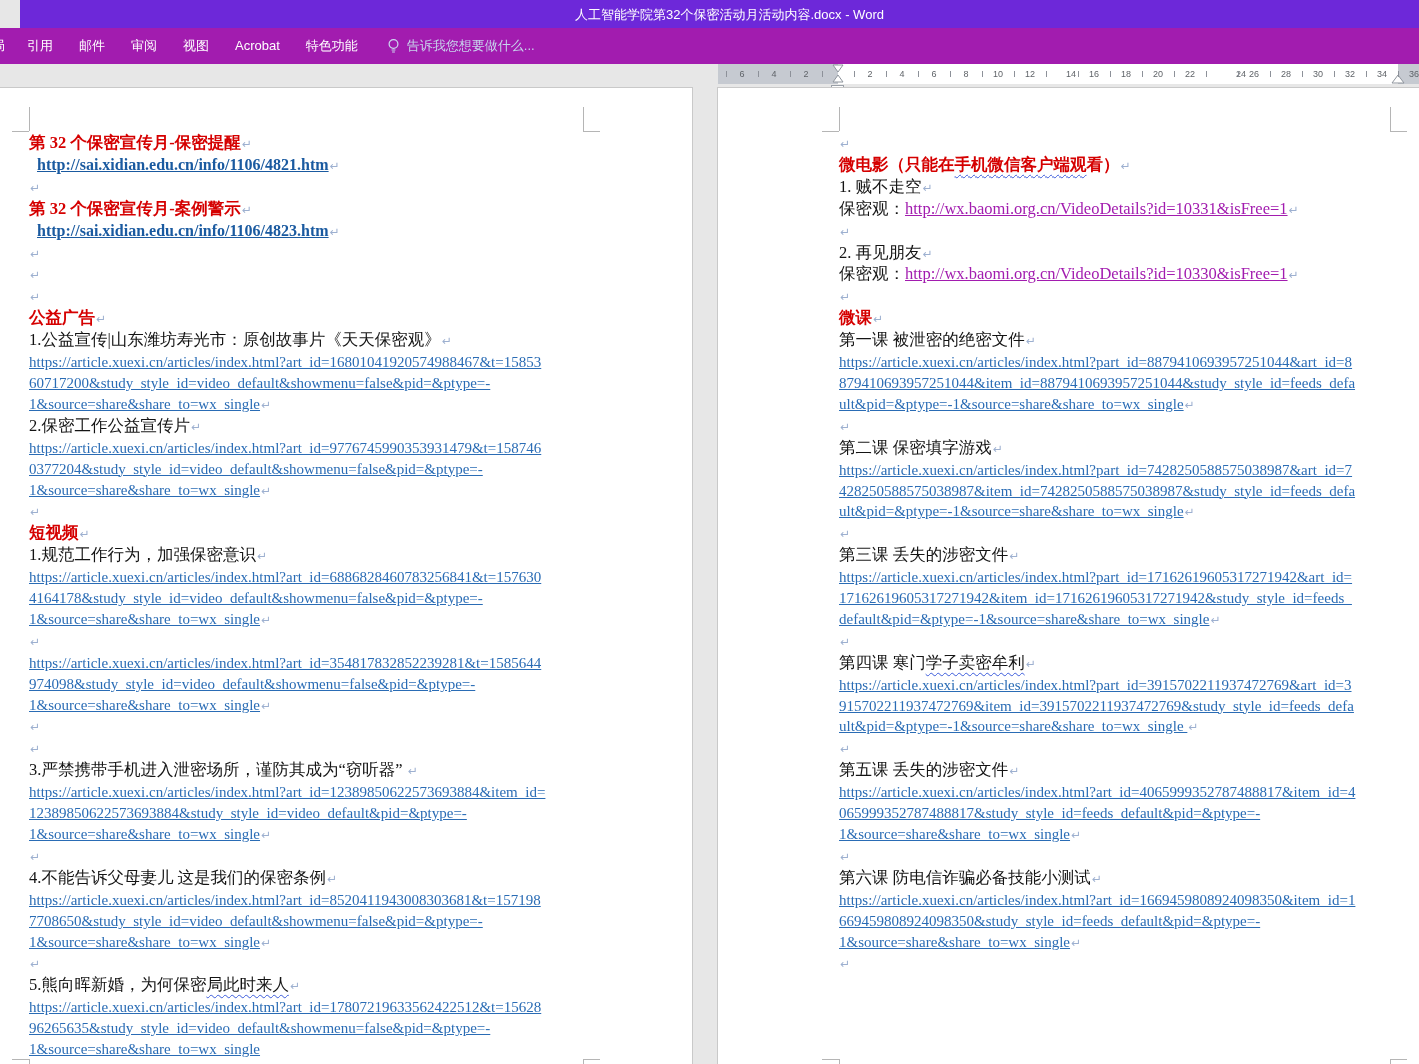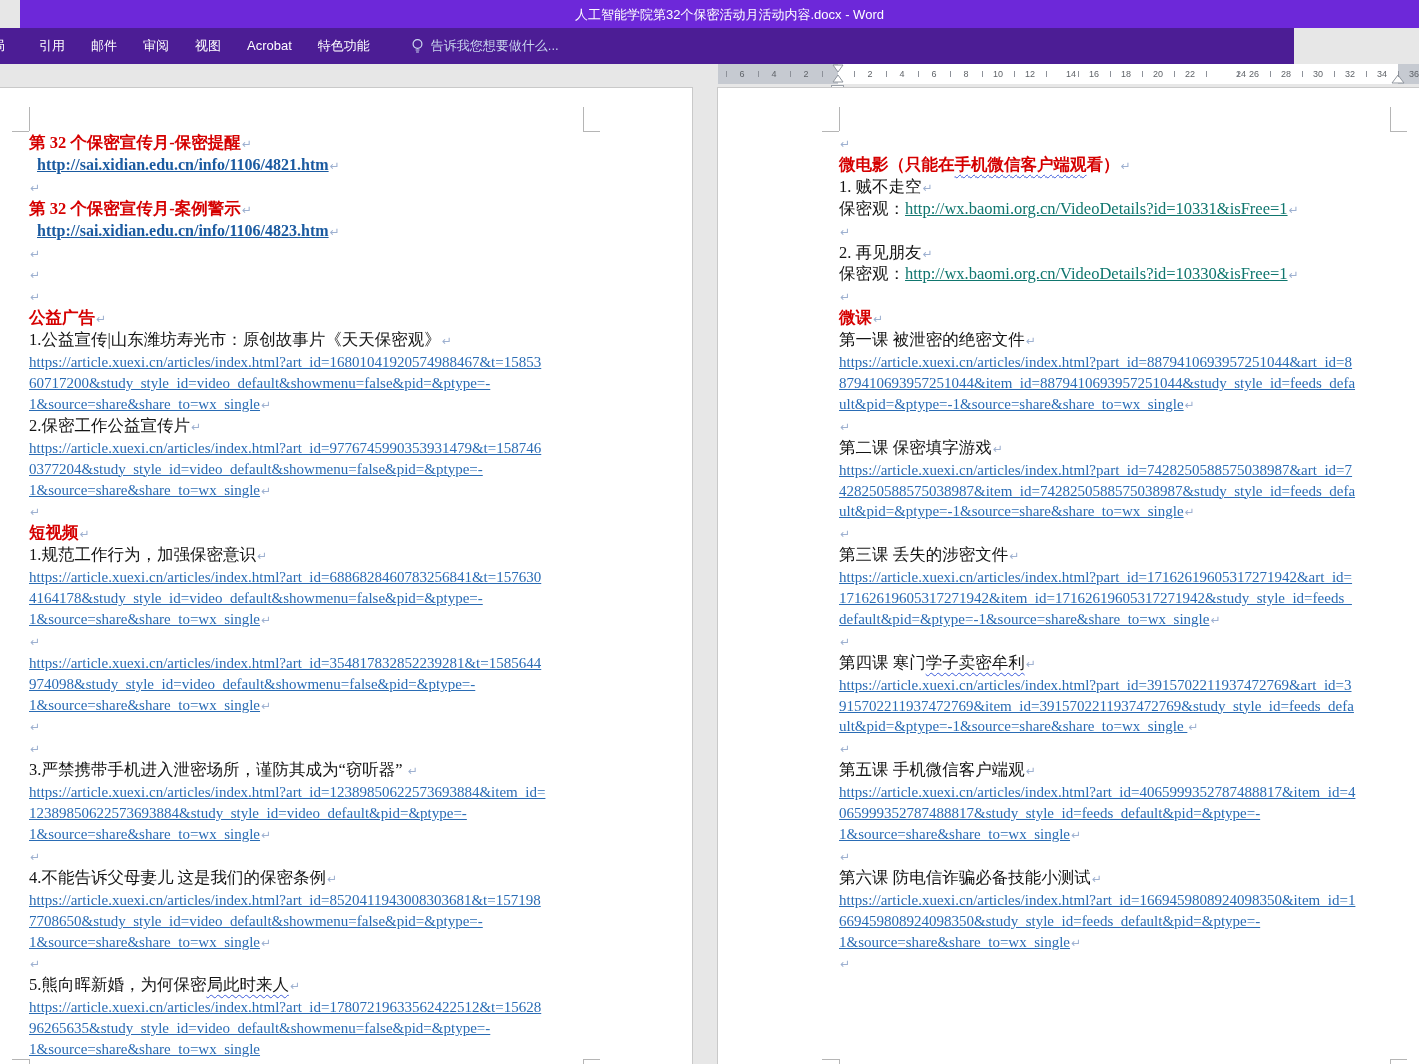--- a/index.html
+++ b/index.html
@@ -8,24 +8,23 @@
     background:#e7e7e7;
     font-family:"Liberation Serif","DejaVu Serif",serif;
   }
   
   .titlebar{
     position:absolute;left:0;top:0;width:1419px;height:28px;background:#6d28d9;
     color:#ffffff;font:13px "Liberation Sans","DejaVu Sans",sans-serif;
     text-align:center;line-height:30px;margin-left:20px;
   }
   .tabbar{
-    position:absolute;left:0;top:28px;width:1294px;height:36px;background:#4c1d95;
+    position:absolute;left:0;top:28px;width:1419px;height:36px;background:#a21caf;
     display:flex;align-items:stretch;color:#ffffff;
     font:13px "Liberation Sans","DejaVu Sans",sans-serif;
-    gap:12px;
   }
   .tab{padding:0 13px;line-height:36px;white-space:nowrap;cursor:default;}
   .tab-partial{width:14px;padding:0;overflow:hidden;line-height:36px;}
   .tab-partial span{display:inline-block;margin-left:-8px;}
   .tellme{display:flex;align-items:center;margin-left:16px;color:#c7d4ec;line-height:36px;white-space:nowrap;}
   .tellme svg{margin-right:7px;}
   
   .ruler{
     position:absolute;left:718px;top:64px;width:701px;height:20px;
     background:#c6cad1;overflow:visible;
@@ -41,21 +40,21 @@
   .page-left{left:-92px;width:784px;}
   .page-right{left:718px;width:794px;}
   .content{position:absolute;left:121px;top:45px;}
   .content-l{width:556px;}
   .content-r{width:554px;}
   .cm{position:absolute;background:#b5b5b5;}
   
   .para{line-height:20.9px;min-height:20.9px;white-space:pre-wrap;font-size:16.5px;color:#141414;}
   .h{color:#d50000;font-weight:bold;}
   .blink{color:#1a5aa0;font-weight:bold;font-size:16px;text-decoration:underline;cursor:pointer;margin-left:8px;}
-  .ilink{color:#0f766e;text-decoration:underline;cursor:pointer;}
+  .ilink{color:#a21caf;text-decoration:underline;cursor:pointer;}
   .urlline{line-height:20.9px;white-space:pre;}
   .urlline .u{color:#2a6cb5;font-size:15px;text-decoration:underline;cursor:pointer;}
   .mark{color:#9db0d0;font-size:12px;font-family:"DejaVu Sans",sans-serif;padding-left:1px;}
   .wavy{
     text-decoration-line:underline;text-decoration-style:wavy;
     text-decoration-color:#3b5bdb;text-decoration-thickness:1px;text-underline-offset:4px;
   }
 </style>
 </head>
 <body>
@@ -199,21 +198,21 @@
       <div class="para"><span class="mark">↵</span></div>
       <div class="para"><span class="t">第二课 保密填字游戏</span><span class="mark">↵</span></div>
       <div class="para"><div class="urlline"><span class="u">https://article.xuexi.cn/articles/index.html?part_id=7428250588575038987&amp;art_id=7</span></div><div class="urlline"><span class="u">428250588575038987&amp;item_id=7428250588575038987&amp;study_style_id=feeds_defa</span></div><div class="urlline"><span class="u">ult&amp;pid=&amp;ptype=-1&amp;source=share&amp;share_to=wx_single</span><span class="mark">↵</span></div></div>
       <div class="para"><span class="mark">↵</span></div>
       <div class="para"><span class="t">第三课 丢失的涉密文件</span><span class="mark">↵</span></div>
       <div class="para"><div class="urlline"><span class="u">https://article.xuexi.cn/articles/index.html?part_id=17162619605317271942&amp;art_id=</span></div><div class="urlline"><span class="u">17162619605317271942&amp;item_id=17162619605317271942&amp;study_style_id=feeds_</span></div><div class="urlline"><span class="u">default&amp;pid=&amp;ptype=-1&amp;source=share&amp;share_to=wx_single</span><span class="mark">↵</span></div></div>
       <div class="para"><span class="mark">↵</span></div>
       <div class="para"><span class="t">第四课 寒门<span class="wavy">学子卖密牟利</span></span><span class="mark">↵</span></div>
       <div class="para"><div class="urlline"><span class="u">https://article.xuexi.cn/articles/index.html?part_id=3915702211937472769&amp;art_id=3</span></div><div class="urlline"><span class="u">915702211937472769&amp;item_id=3915702211937472769&amp;study_style_id=feeds_defa</span></div><div class="urlline"><span class="u">ult&amp;pid=&amp;ptype=-1&amp;source=share&amp;share_to=wx_single </span><span class="mark">↵</span></div></div>
       <div class="para"><span class="mark">↵</span></div>
-      <div class="para"><span class="t">第五课 手机微信客户端观</span><span class="mark">↵</span></div>
+      <div class="para"><span class="t">第五课 丢失的涉密文件</span><span class="mark">↵</span></div>
       <div class="para"><div class="urlline"><span class="u">https://article.xuexi.cn/articles/index.html?art_id=4065999352787488817&amp;item_id=4</span></div><div class="urlline"><span class="u">065999352787488817&amp;study_style_id=feeds_default&amp;pid=&amp;ptype=-</span></div><div class="urlline"><span class="u">1&amp;source=share&amp;share_to=wx_single</span><span class="mark">↵</span></div></div>
       <div class="para"><span class="mark">↵</span></div>
       <div class="para"><span class="t">第六课 防电信诈骗必备技能小测试</span><span class="mark">↵</span></div>
       <div class="para"><div class="urlline"><span class="u">https://article.xuexi.cn/articles/index.html?art_id=1669459808924098350&amp;item_id=1</span></div><div class="urlline"><span class="u">669459808924098350&amp;study_style_id=feeds_default&amp;pid=&amp;ptype=-</span></div><div class="urlline"><span class="u">1&amp;source=share&amp;share_to=wx_single</span><span class="mark">↵</span></div></div>
       <div class="para"><span class="mark">↵</span></div>
     </div>
 <div class="cm" style="left: 121px; top: 19px; width: 1px; height: 24px;"></div>
     <div class="cm" style="left: 104px; top: 43px; width: 17px; height: 1px;"></div>
     <div class="cm" style="left: 672px; top: 19px; width: 1px; height: 24px;"></div>
     <div class="cm" style="left: 672px; top: 43px; width: 17px; height: 1px;"></div>

